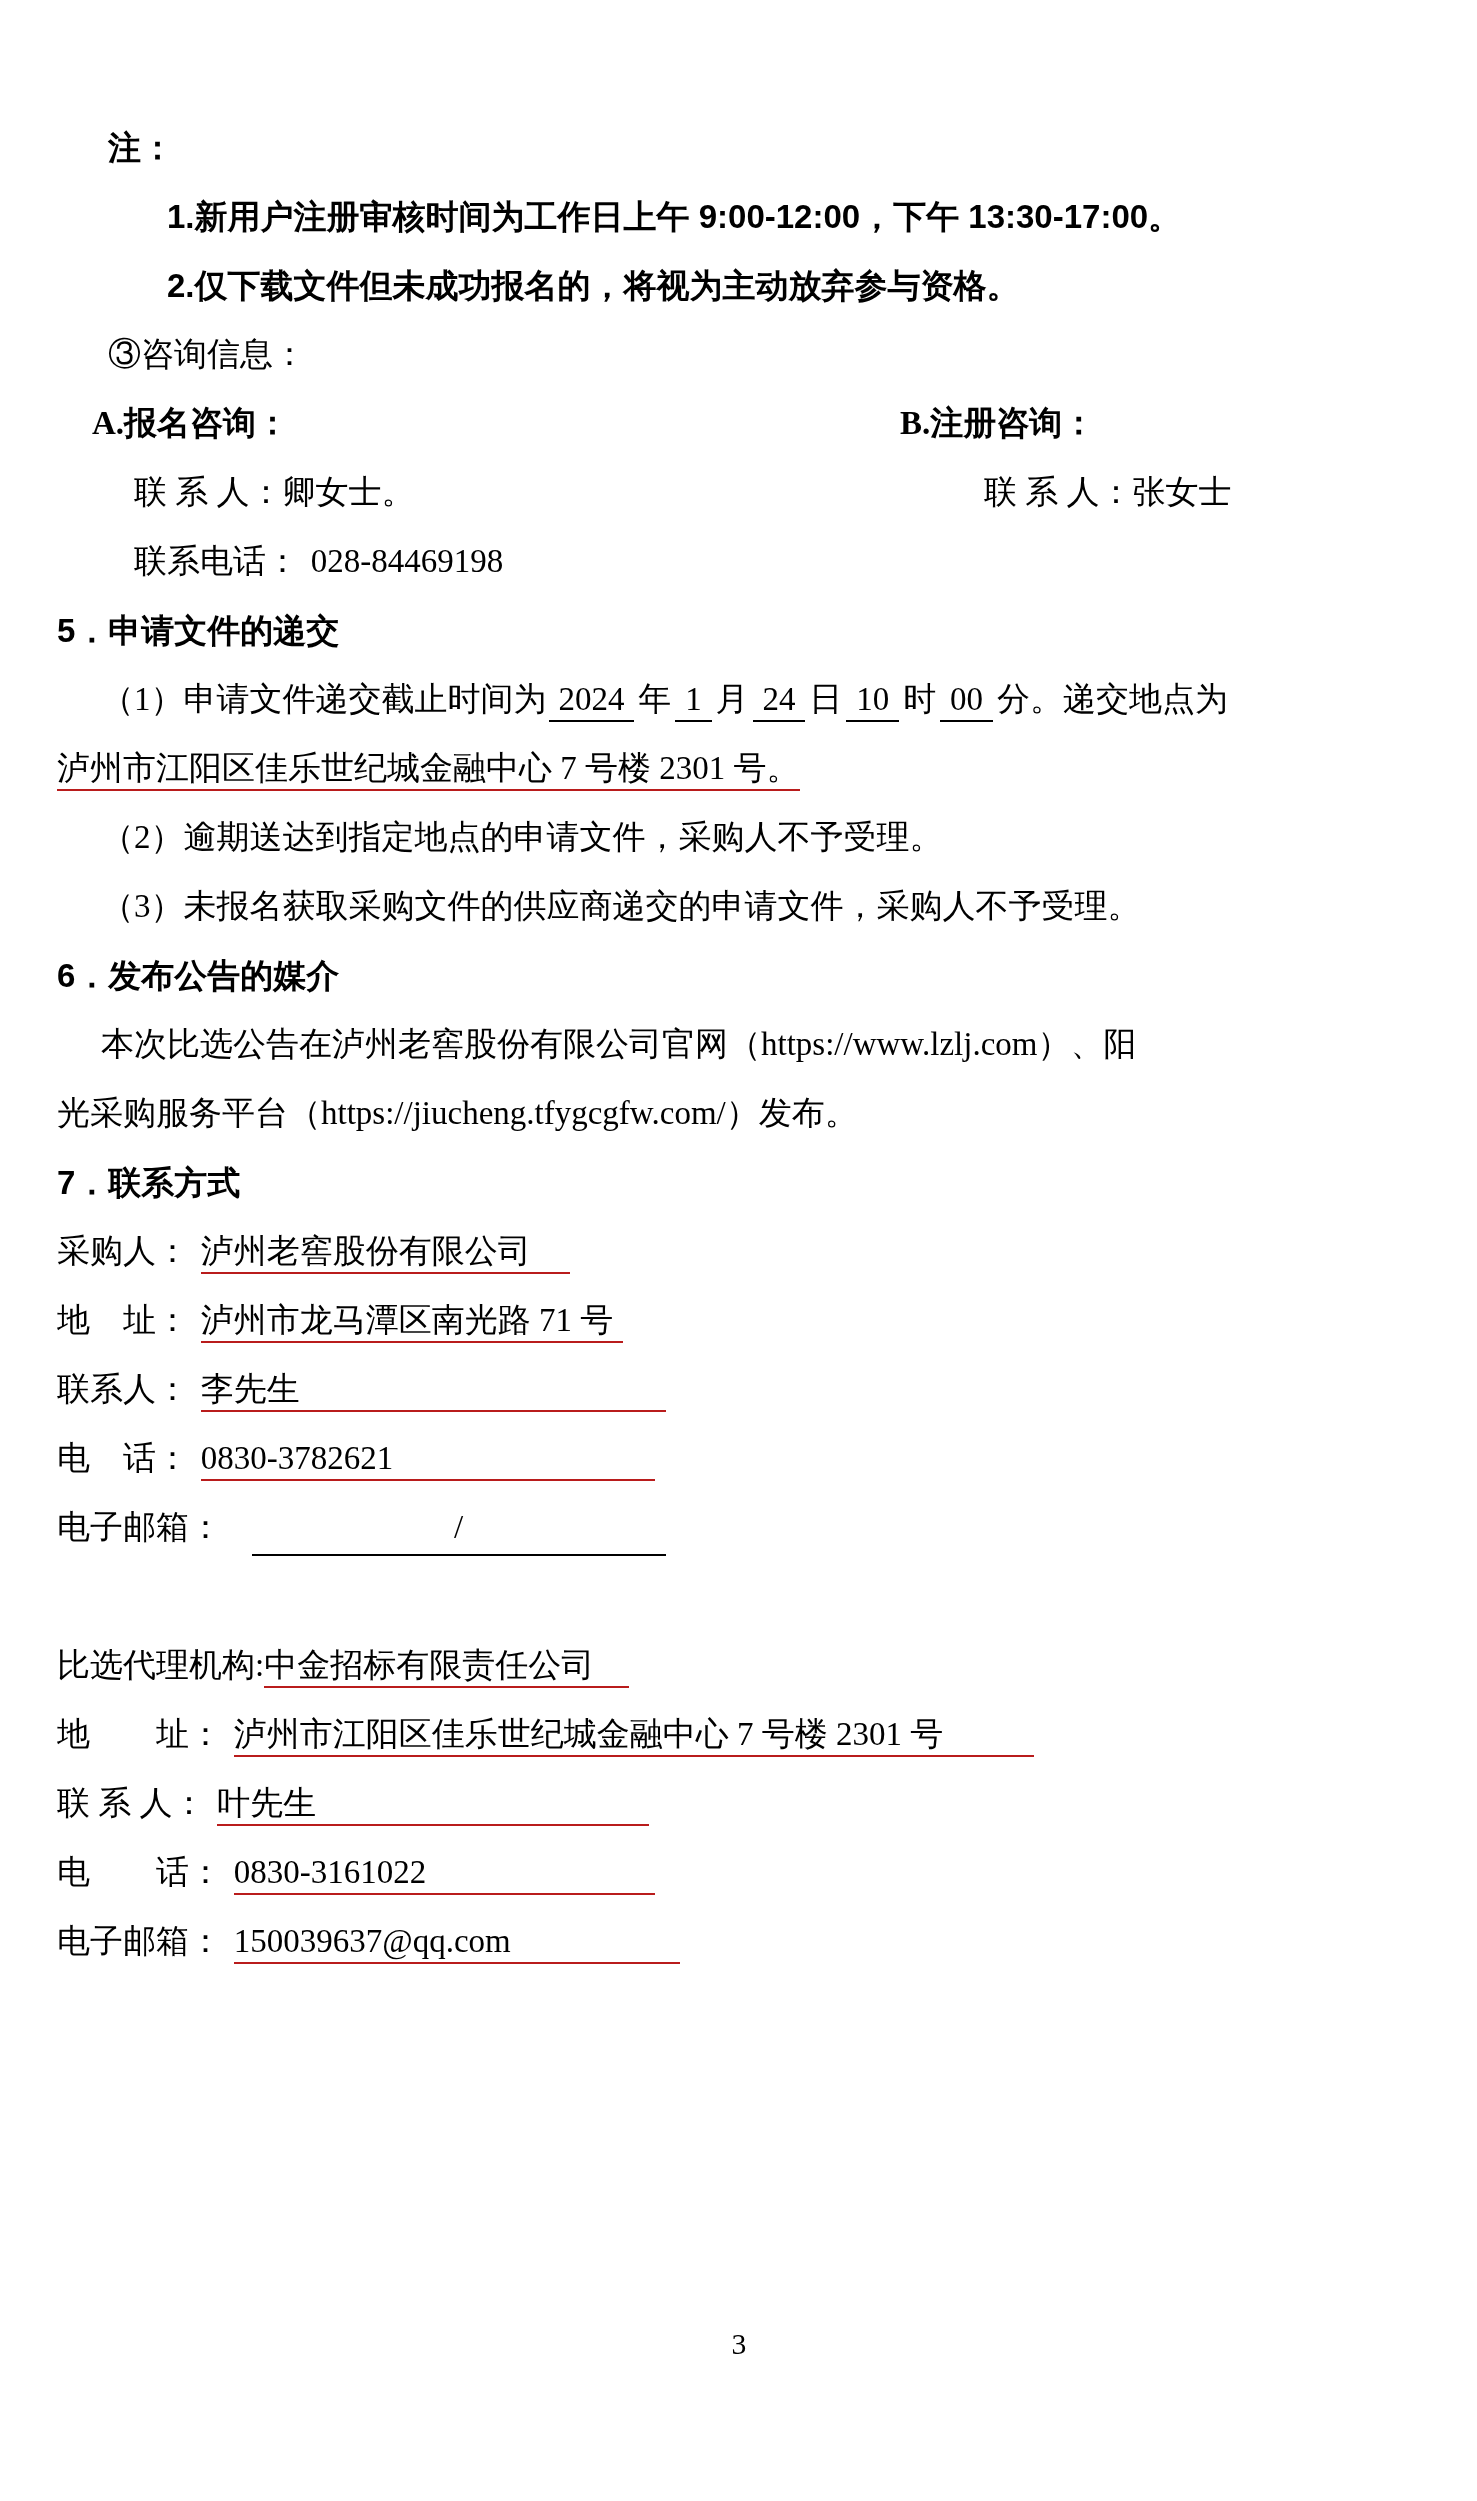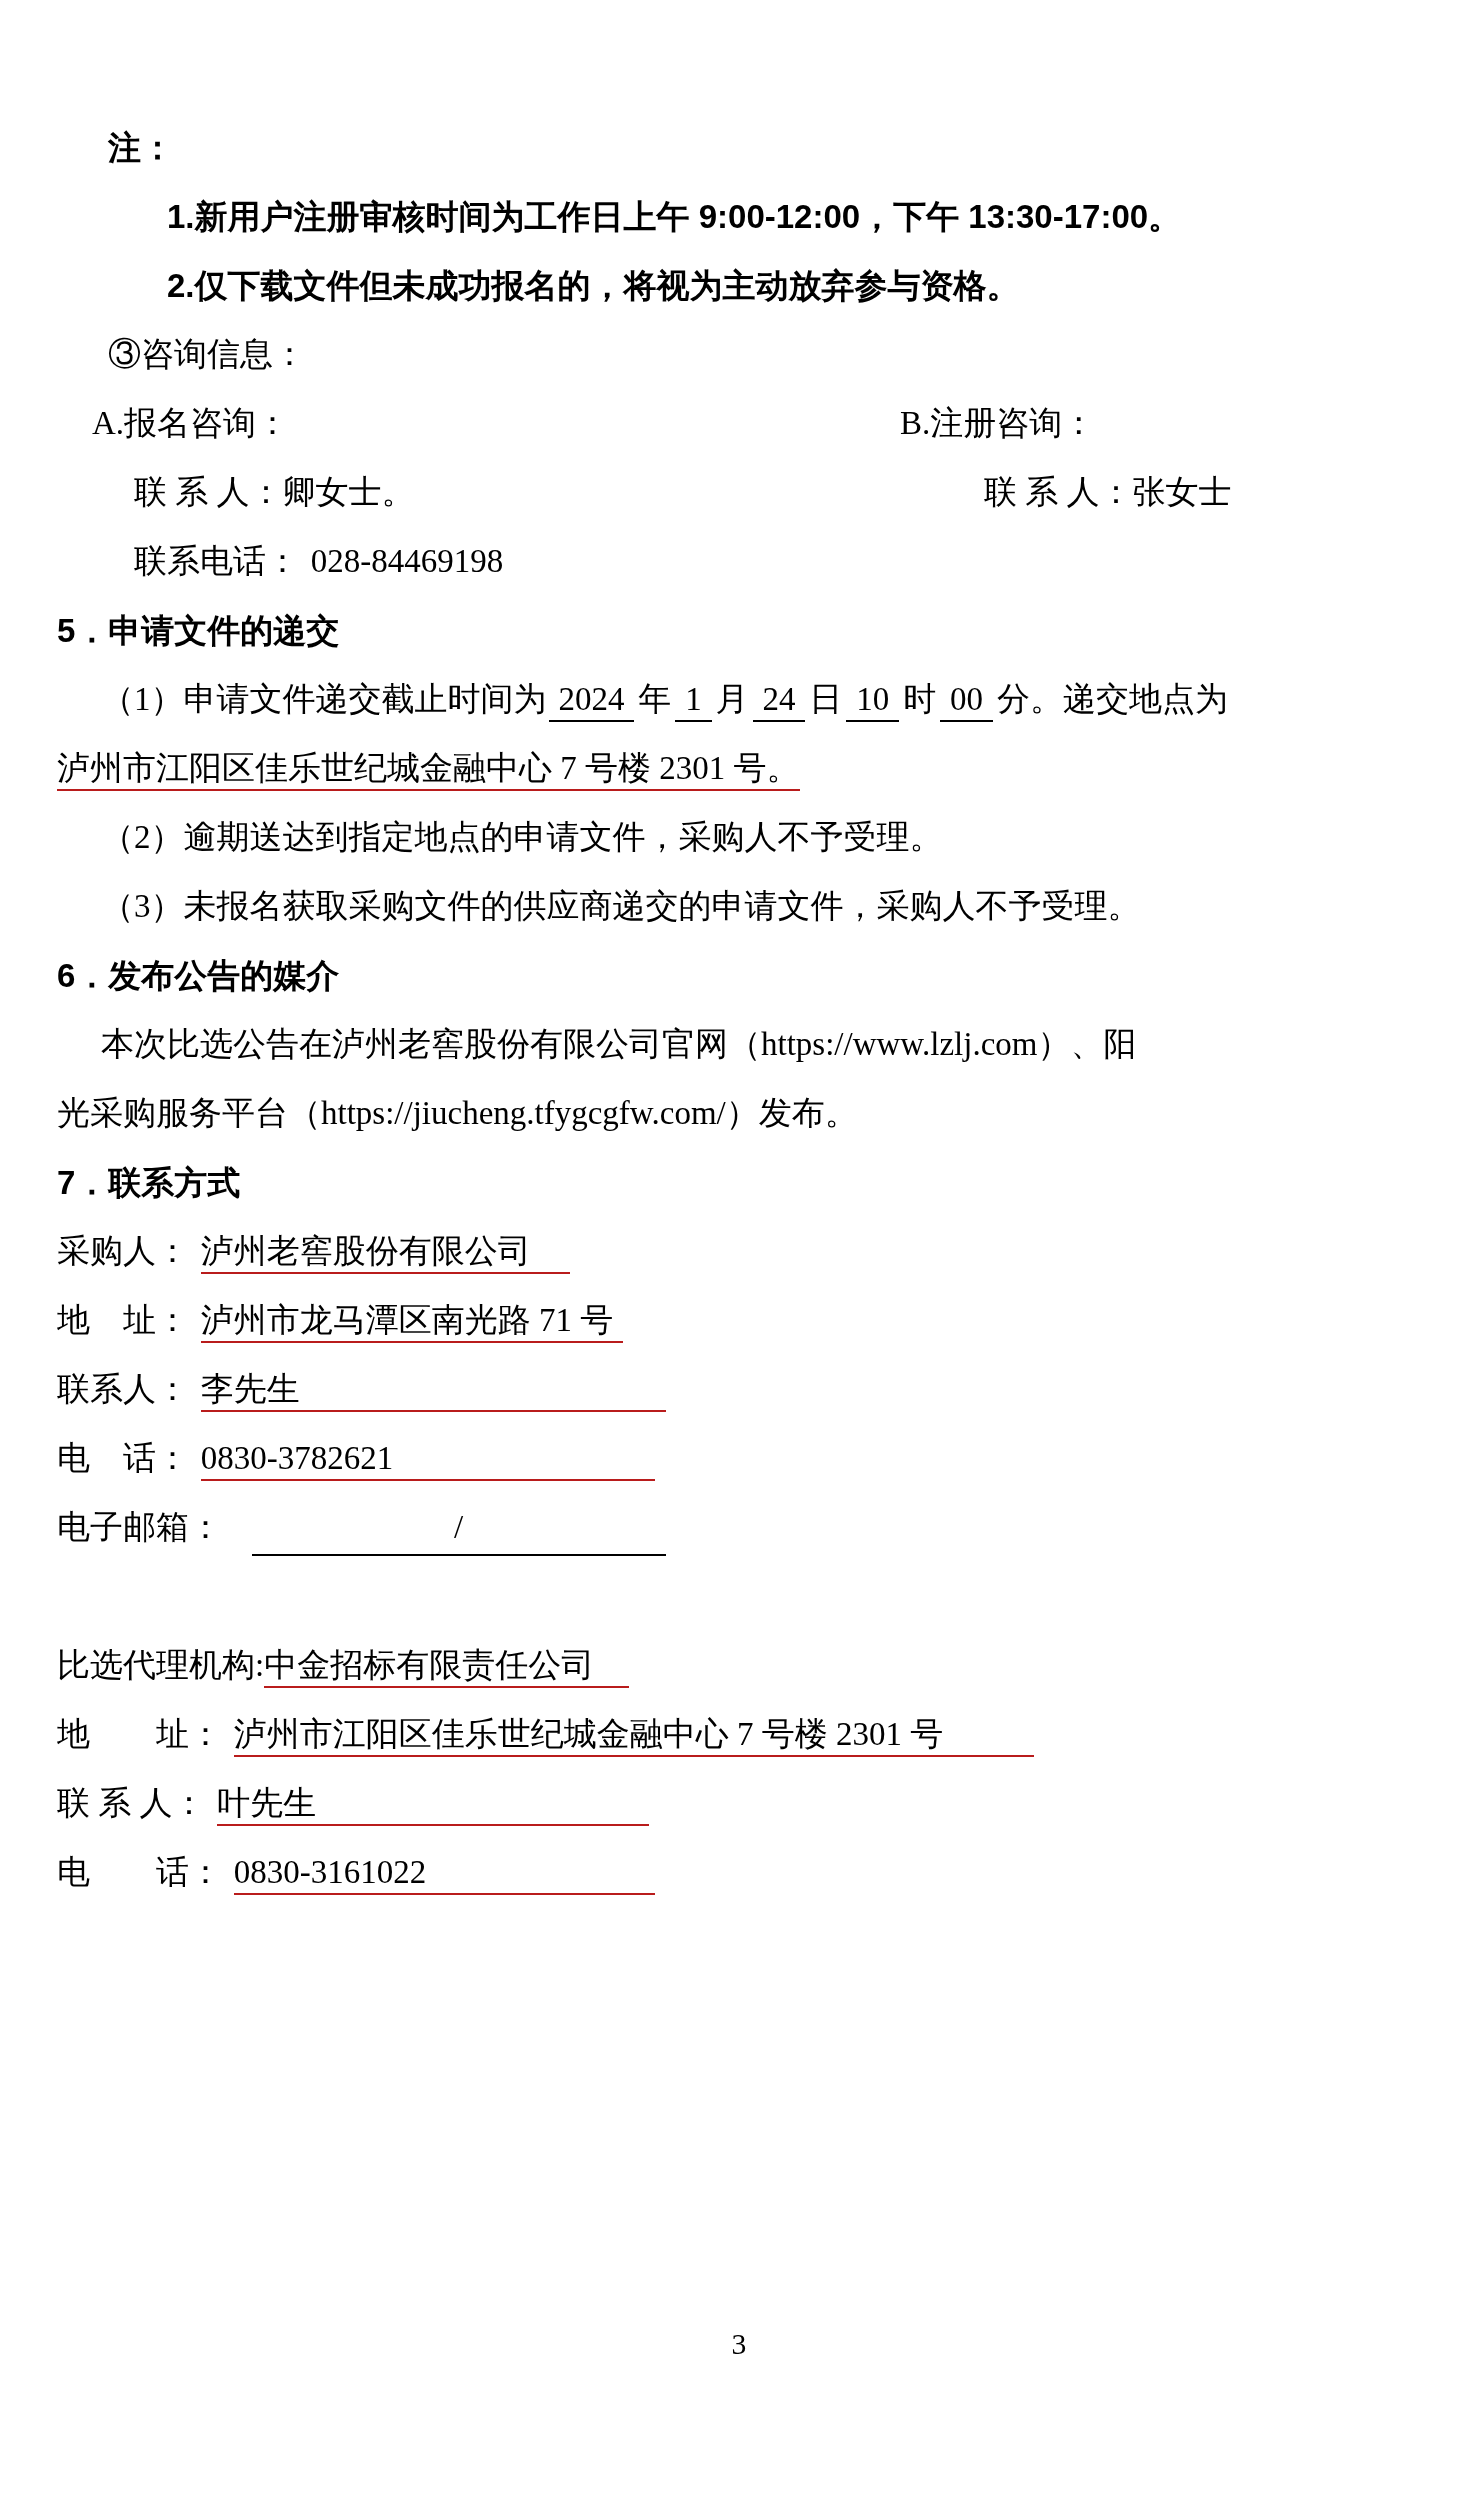--- a/index.html
+++ b/index.html
@@ -16,21 +16,21 @@
     box-sizing:border-box;
     padding:113px 54px 0 57px;
     overflow:hidden;
   }
   .line{height:69px;line-height:69px;white-space:nowrap;}
   .blank{height:69px;}
   .bold{font-family:"Liberation Sans","DejaVu Sans",sans-serif;font-weight:700;}
   
   .ind-note{padding-left:51px;}
   .ind-item{padding-left:110px;}
-  .ind-ab-title{padding-left:35px;}
+  .ind-ab-title{padding-left:35px;font-weight:bold;}
   .ind-ab-row{padding-left:77px;}
   .ind-para{padding-left:44px;}
   
   .cols{display:flex;}
   .col-a{width:773px;flex:0 0 773px;}
   .col-b{flex:1;}
   
   .u{border-bottom:2px solid #b91c1c;padding-bottom:3px;}
   .num{border-bottom:2px solid #000;padding:0 9.9px 3px 9.9px;margin:0 2px;}
   .unit{margin:0 2px;}
@@ -121,20 +121,23 @@
   </div>
   <div class="line">
     <span>地　　址：</span><span class="u val pr-addr-a">泸州市江阳区佳乐世纪城金融中心 7 号楼 2301 号</span>
   </div>
   <div class="line">
     <span>联 系 人：</span><span class="u val pr-contact-a">叶先生</span>
   </div>
   <div class="line">
     <span>电　　话：</span><span class="u val pr-phone-a">0830-3161022</span>
   </div>
+  <div class="line">
+    <span>电子邮箱：</span><span class="u val pr-email-a">150039637@qq.com</span>
+  </div>
 
   <div class="blank"></div>
 
 
   <div class="footer">3</div>
 
 </div>
 
 
 </body></html>

